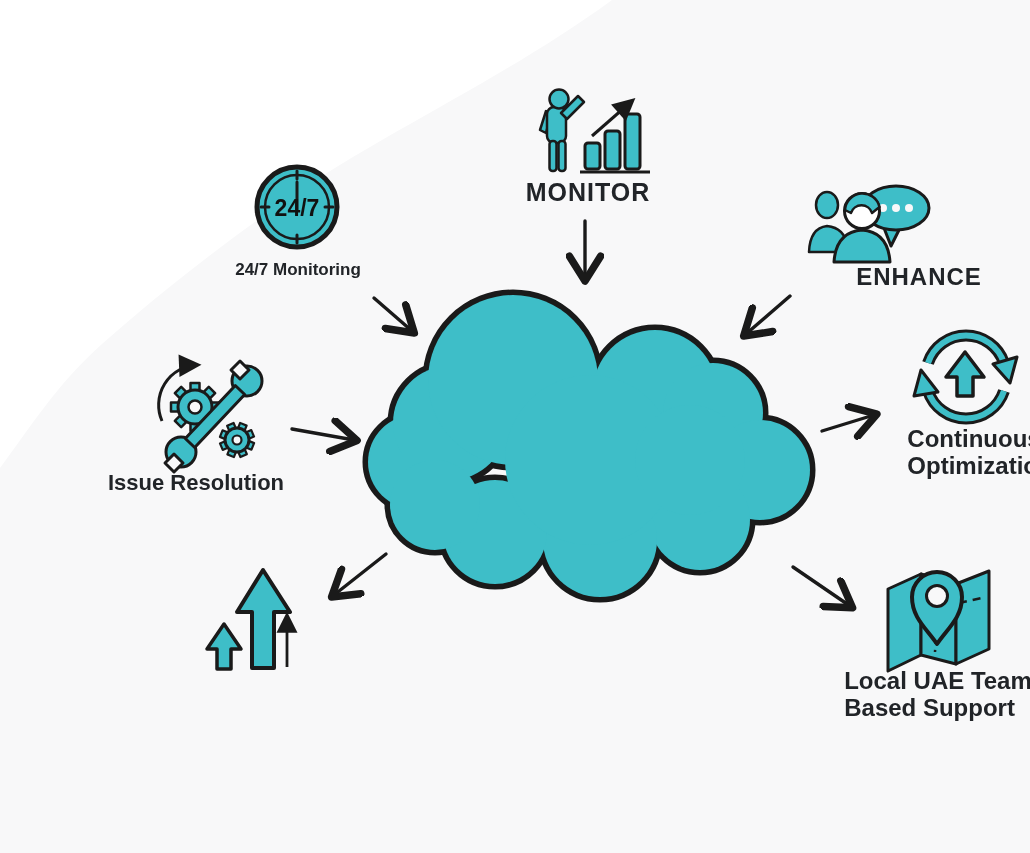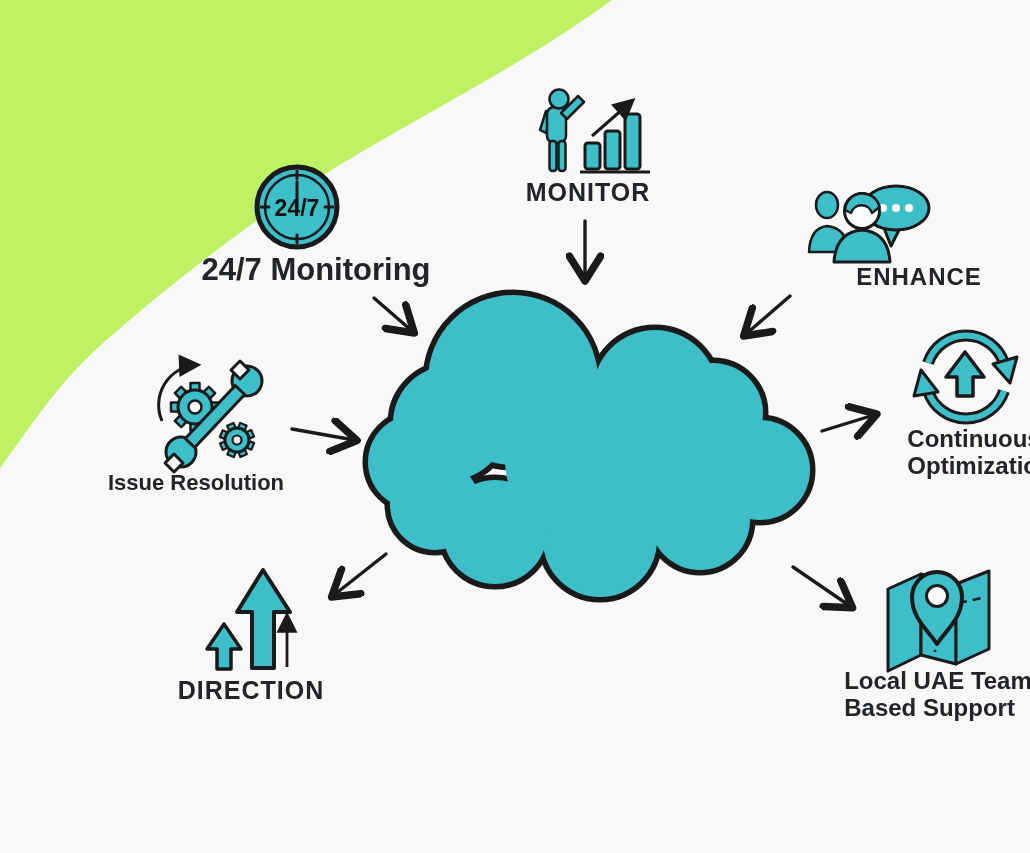--- a/index.html
+++ b/index.html
@@ -1,20 +1,20 @@
 <!DOCTYPE html>
 <html><head>
 <meta charset="utf-8">
 <style>
   html,body{margin:0;padding:0;background:#d8d8da;}
   .stage{
     position:relative;
     width:1030px;height:853px;
     overflow:hidden;
-    background:#bef264;
+    background:#ffffff;
     font-family:"Liberation Sans",sans-serif;
   }
   .art{position:absolute;left:0;top:0;width:1030px;height:853px;display:block;}
   .lbl{
     position:absolute;
     transform:translate(-50%,-50%);
     font-weight:700;
     color:#212428;
     white-space:nowrap;
     text-align:left;
@@ -196,29 +196,28 @@
       <path d="M 921 574 L 956 584 L 956 664 L 921 655 Z" fill="#3EBEC8" stroke="#1A1A1A" stroke-width="3"></path>
       <path d="M 956 584 L 989 571 L 989 649 L 956 664 Z" fill="#3EBEC8" stroke="#1A1A1A" stroke-width="3"></path>
       <path d="M 959 603 L 986 597" fill="none" stroke="#1A1A1A" stroke-width="2.5" stroke-dasharray="8 6"></path>
       <path d="M 937 622 L 935 652" fill="none" stroke="#1A1A1A" stroke-width="2.5" stroke-dasharray="8 6"></path>
       <path d="M 937 644 C 927 629, 912 618, 912 597 A 25 25 0 1 1 962 597 C 962 618, 947 629, 937 644 Z" fill="#3EBEC8" stroke="#1A1A1A" stroke-width="4"></path>
       <circle cx="937" cy="596" r="10.5" fill="#F8F8F9" stroke="#1A1A1A" stroke-width="3"></circle>
     </g>
   </svg>
 
 
-  <div class="lbl" style="left:316px;top:270px;font-size:31px;">24/7 Monitoring</div>
+  <div class="lbl" style="left:298px;top:270px;font-size:17px;">24/7 Monitoring</div>
 
   <div class="lbl caps" style="left:588px;top:193px;font-size:25px;">MONITOR</div>
 
   <div class="lbl caps" style="left:919px;top:277px;font-size:24px;">ENHANCE</div>
 
   <div class="lbl" style="left:196px;top:483px;font-size:22px;">Issue Resolution</div>
 
-  <div class="lbl caps" style="left:251px;top:691px;font-size:25px;">DIRECTION</div>
 
   <div class="lbl" style="left:980px;top:452px;font-size:24px;line-height:27px;">
     <span class="l2">Continuous</span>
     <span class="l2">Optimization</span>
   </div>
 
   <div class="lbl" style="left:938px;top:694px;font-size:24px;line-height:27px;">
     <span class="l2">Local UAE Team</span>
     <span class="l2">Based Support</span>
   </div>

